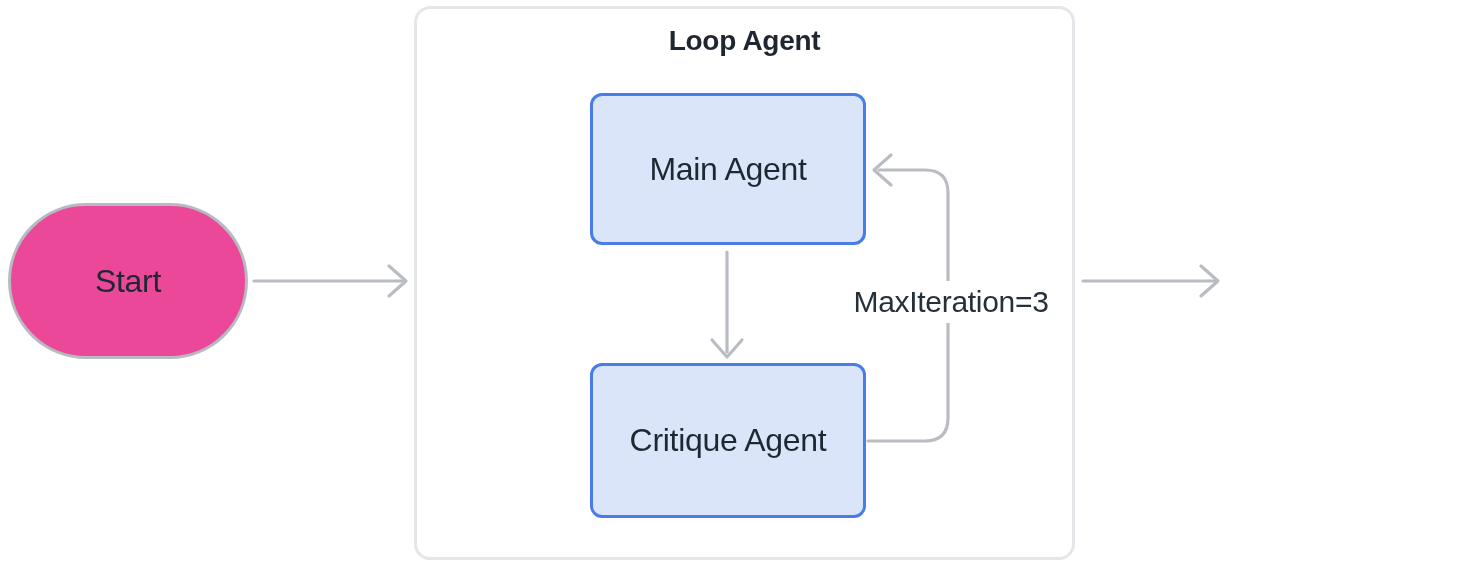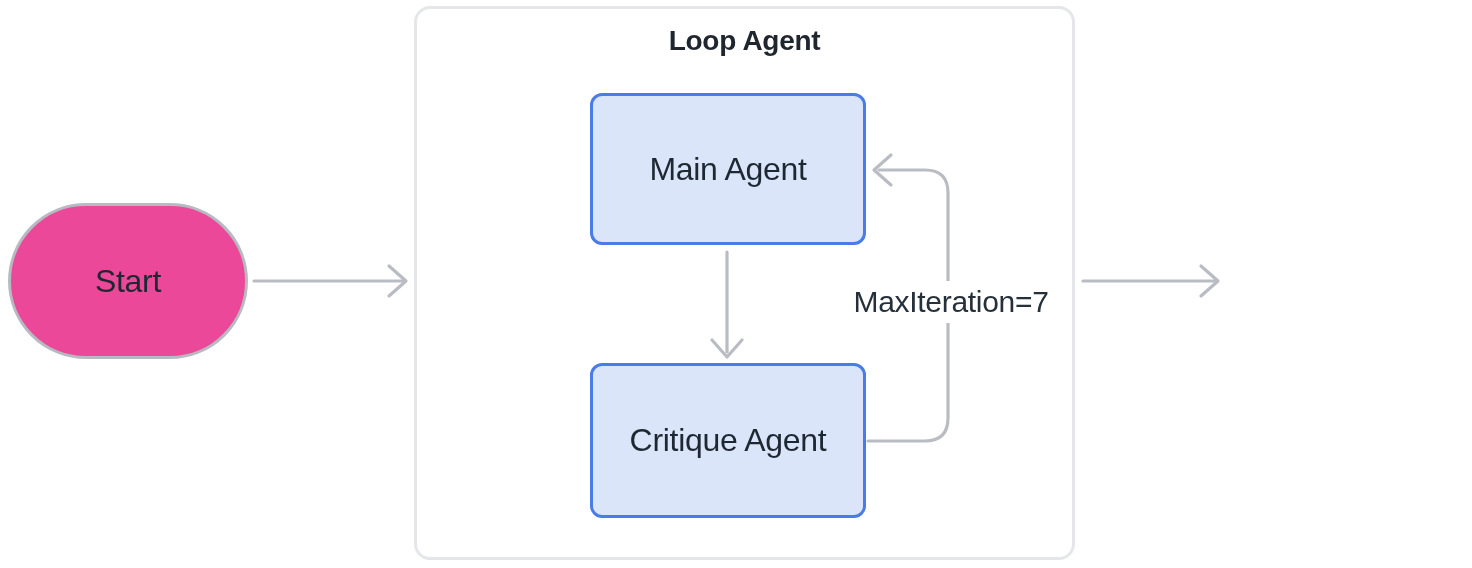--- a/index.html
+++ b/index.html
@@ -127,15 +127,15 @@
 
   <div id="node-main" class="node agent">
     <span>Main Agent</span>
   </div>
 
   <div id="node-critique" class="node agent">
     <span>Critique Agent</span>
   </div>
 
 
-  <div class="edge-label">MaxIteration=7</div>
+  <div class="edge-label">MaxIteration=3</div>
 
 </div>
 
 </body></html>

